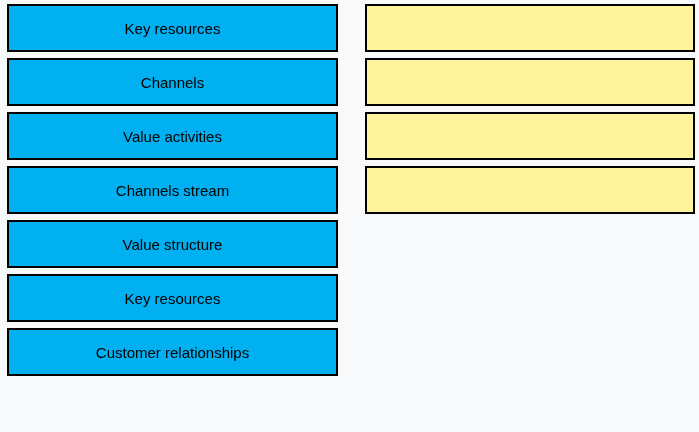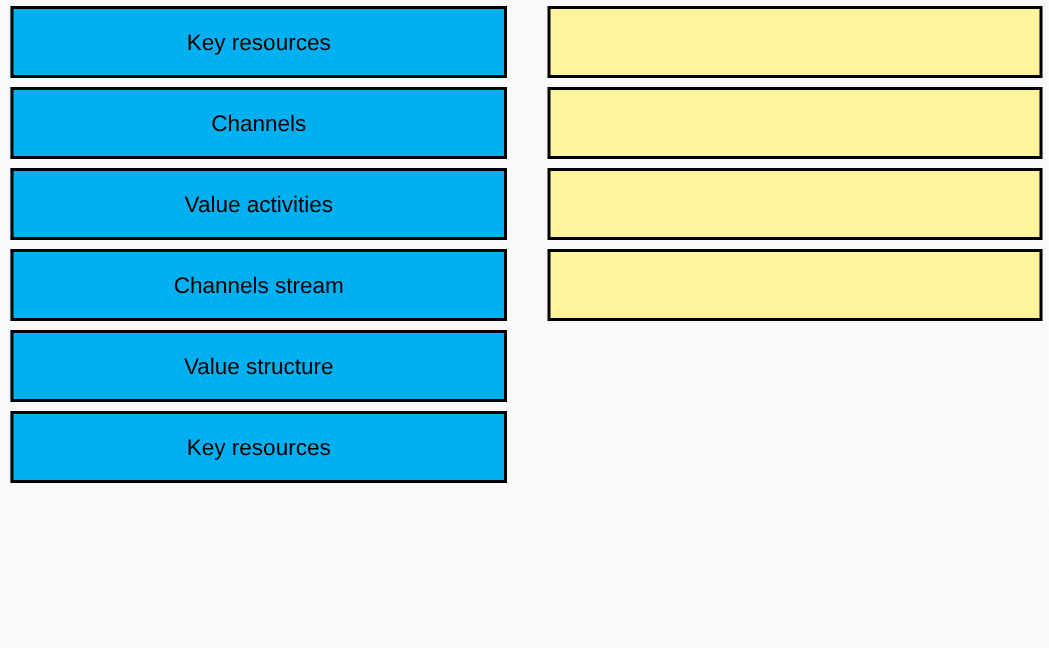--- a/index.html
+++ b/index.html
@@ -68,20 +68,23 @@
     </div>
     <div class="box option">
       <span class="label">Channels stream</span>
     </div>
     <div class="box option">
       <span class="label">Value structure</span>
     </div>
     <div class="box option">
       <span class="label">Key resources</span>
     </div>
+    <div class="box option">
+      <span class="label">Customer relationships</span>
+    </div>
   </div>
 
   <div class="col col-targets">
     <div class="box target">
       <span class="label"></span>
     </div>
     <div class="box target">
       <span class="label"></span>
     </div>
     <div class="box target">

